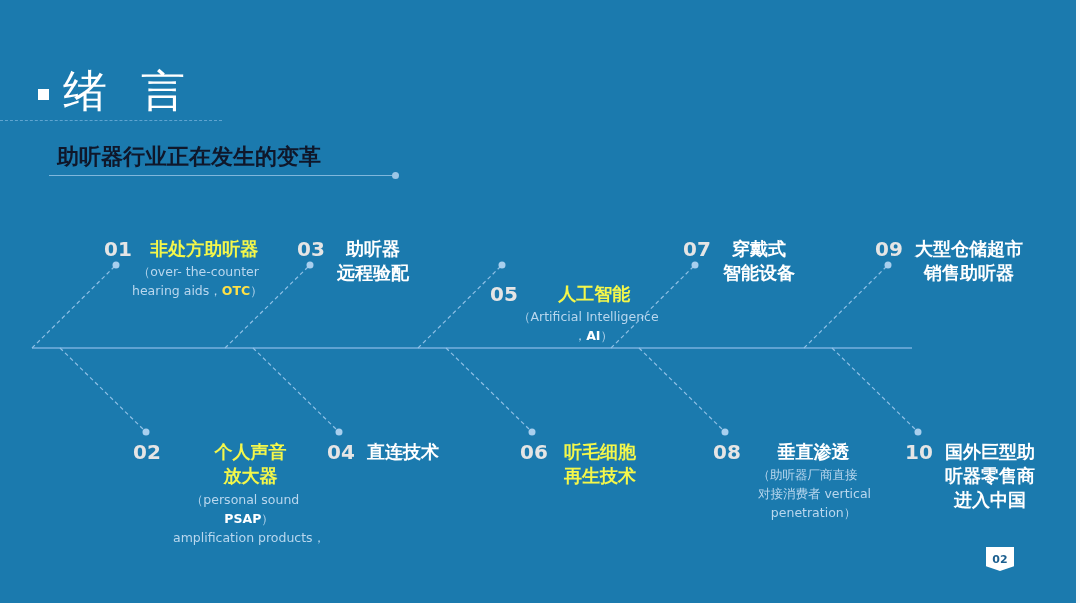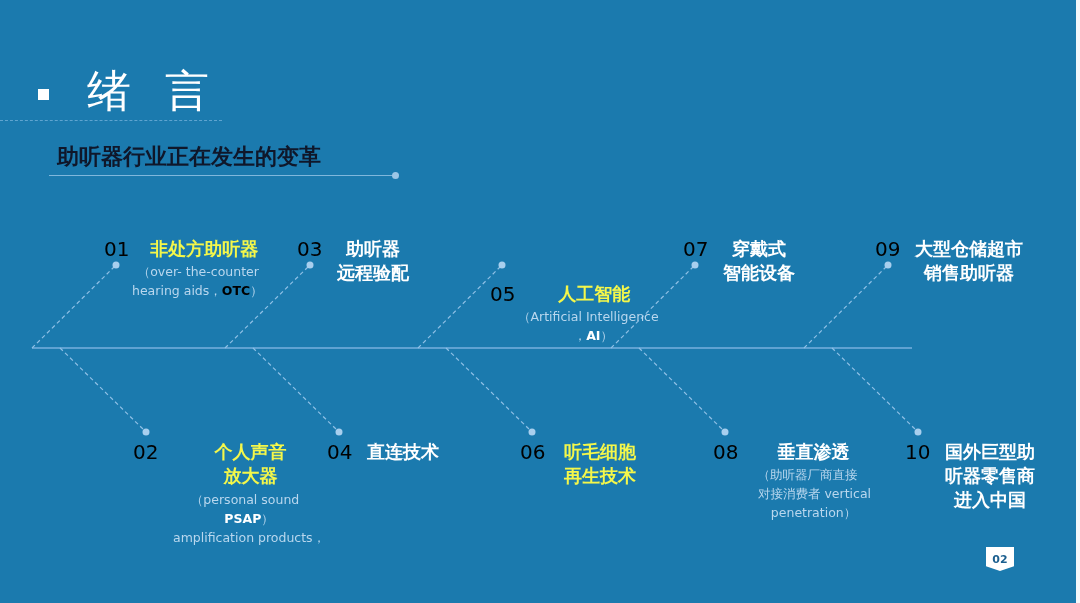--- a/index.html
+++ b/index.html
@@ -1,33 +1,33 @@
 <!DOCTYPE html>
 <html><head>
 <meta charset="utf-8">
 <style>
   html, body { margin:0; padding:0; }
   body { width:1080px; height:603px; overflow:hidden; background:#f4f7fa; font-family:"DejaVu Sans", sans-serif; }
   .slide { position:absolute; left:0; top:0; width:1076px; height:603px; background:#1b7aae; overflow:hidden; }
-  .title-wrap { position:absolute; left:38px; top:62px; display:flex; align-items:center;gap:24px; }
+  .title-wrap { position:absolute; left:38px; top:62px; display:flex; align-items:center; }
   .title-bullet { width:11px; height:11px; background:#fff; margin-right:14px; margin-top:6px; }
   .title { color:#fff; font-size:44px; letter-spacing:10px; font-weight:300; }
   .title-rule { position:absolute; left:0; top:120px; width:222px; border-top:1px dashed #5fa4d0; }
   .subtitle { position:absolute; left:57px; top:142px; color:#0f172a; font-size:22px; font-weight:bold; }
   .sub-rule { position:absolute; left:49px; top:175px; width:347px; height:1px; background:#7fb7dc; }
   .sub-dot { position:absolute; left:392px; top:172px; width:7px; height:7px; border-radius:50%; background:#9cc6e6; }
   svg.lines { position:absolute; left:0; top:0; }
   .item { position:absolute; display:flex; }
-  .num { color:#000000; font-size:20px; font-weight:normal; width:40px; }
+  .num { color:#e5e5e5; font-size:20px; font-weight:bold; width:40px; }
   .body { display:flex; flex-direction:column;text-align:center; }
   .head { font-size:18px; font-weight:bold; line-height:24px; color:#fff; }
   .head.yellow { color:#f4f74a; }
   .note { font-size:12.5px; color:#b9d7ee; line-height:19px; }
   .note b { color:#fff; }
-  .note b.yel { color:#000000; }
+  .note b.yel { color:#fde047; }
   .page-badge { position:absolute; left:986px; top:547px; width:28px; height:24px; background:#fff; color:#1b5f8f; font-size:11px; font-weight:bold; display:flex; align-items:center; justify-content:center; clip-path:polygon(0 0,100% 0,100% 80%,50% 100%,0 80%); }
 </style>
 </head>
 <body>
 
 <div class="slide">
   <div class="title-wrap">
     <div class="title-bullet"></div>
     <div class="title">绪 言</div>
   </div>

